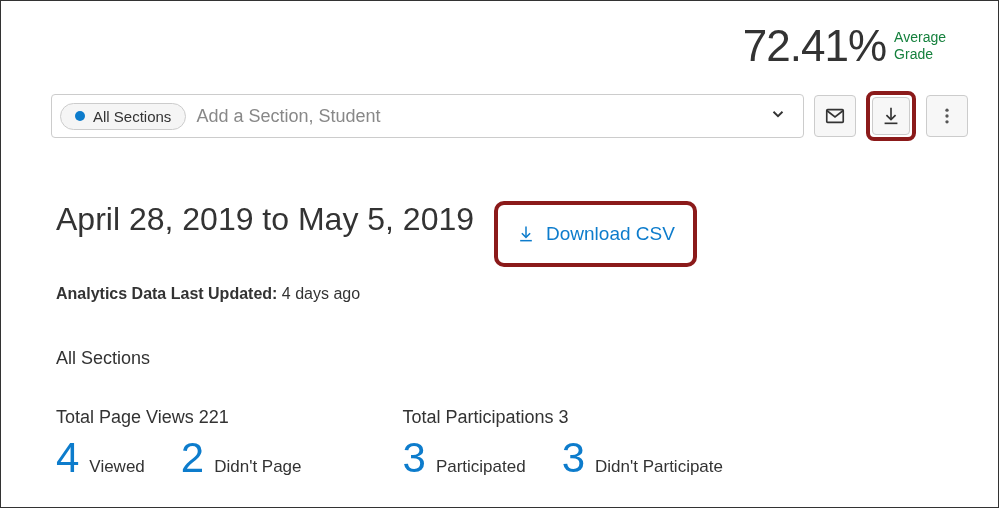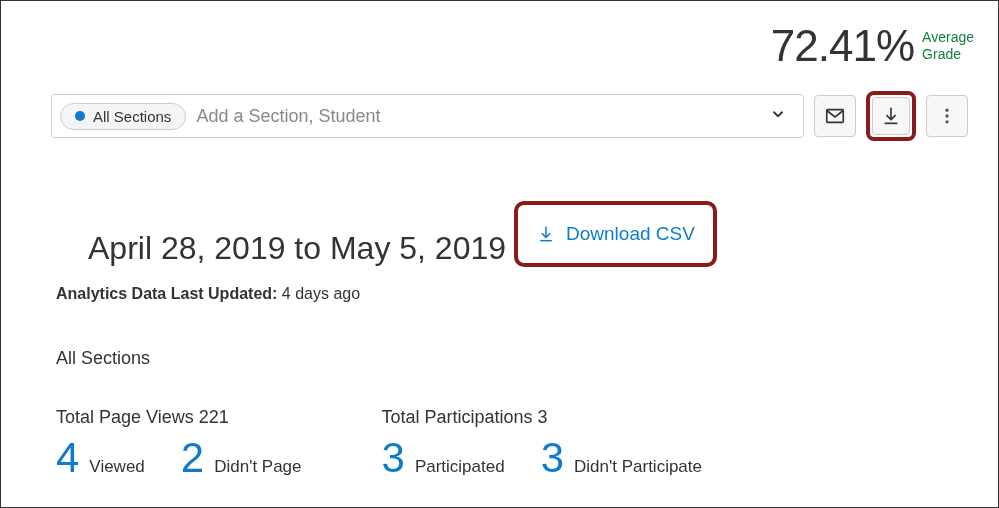--- a/index.html
+++ b/index.html
@@ -12,21 +12,21 @@
       background: #fff;
       width: 999px;
       height: 508px;
       border: 1px solid #333;
       padding: 0;
       position: relative;
     }
     .header-stat {
       position: absolute;
       top: 20px;
-      right: 24px;
+      right: 52px;
       display: flex;
       align-items: center;
     }
     .header-stat .value {
       font-size: 44px;
       font-weight: 300;
       color: #333;
       letter-spacing: -1px;
     }
     .header-stat .label {
@@ -110,23 +110,22 @@
       height: 38px;
     }
     .content {
       position: absolute;
       top: 200px;
       left: 55px;
       right: 55px;
     }
     .date-row {
       display: flex;
-      align-items: flex-end;
-      gap: 8px;
-      margin-left: 32px;
+      align-items: flex-start;
+      gap: 20px;
     }
     .date-range {
       font-size: 32px;
       font-weight: 400;
       color: #333;
     }
     .csv-highlight {
       border: 4px solid #8b1a1a;
       border-radius: 10px;
       padding: 18px 18px;
@@ -150,21 +149,21 @@
       font-weight: 700;
     }
     .section-title {
       margin-top: 45px;
       font-size: 18px;
       color: #333;
     }
     .stats-row {
       margin-top: 38px;
       display: flex;
-      gap: 80px;
+      gap: 101px;
     }
     .stat-group .heading {
       font-size: 18px;
       color: #333;
       margin-bottom: 6px;
     }
     .stat-line {
       display: flex;
       align-items: baseline;
       gap: 36px;

